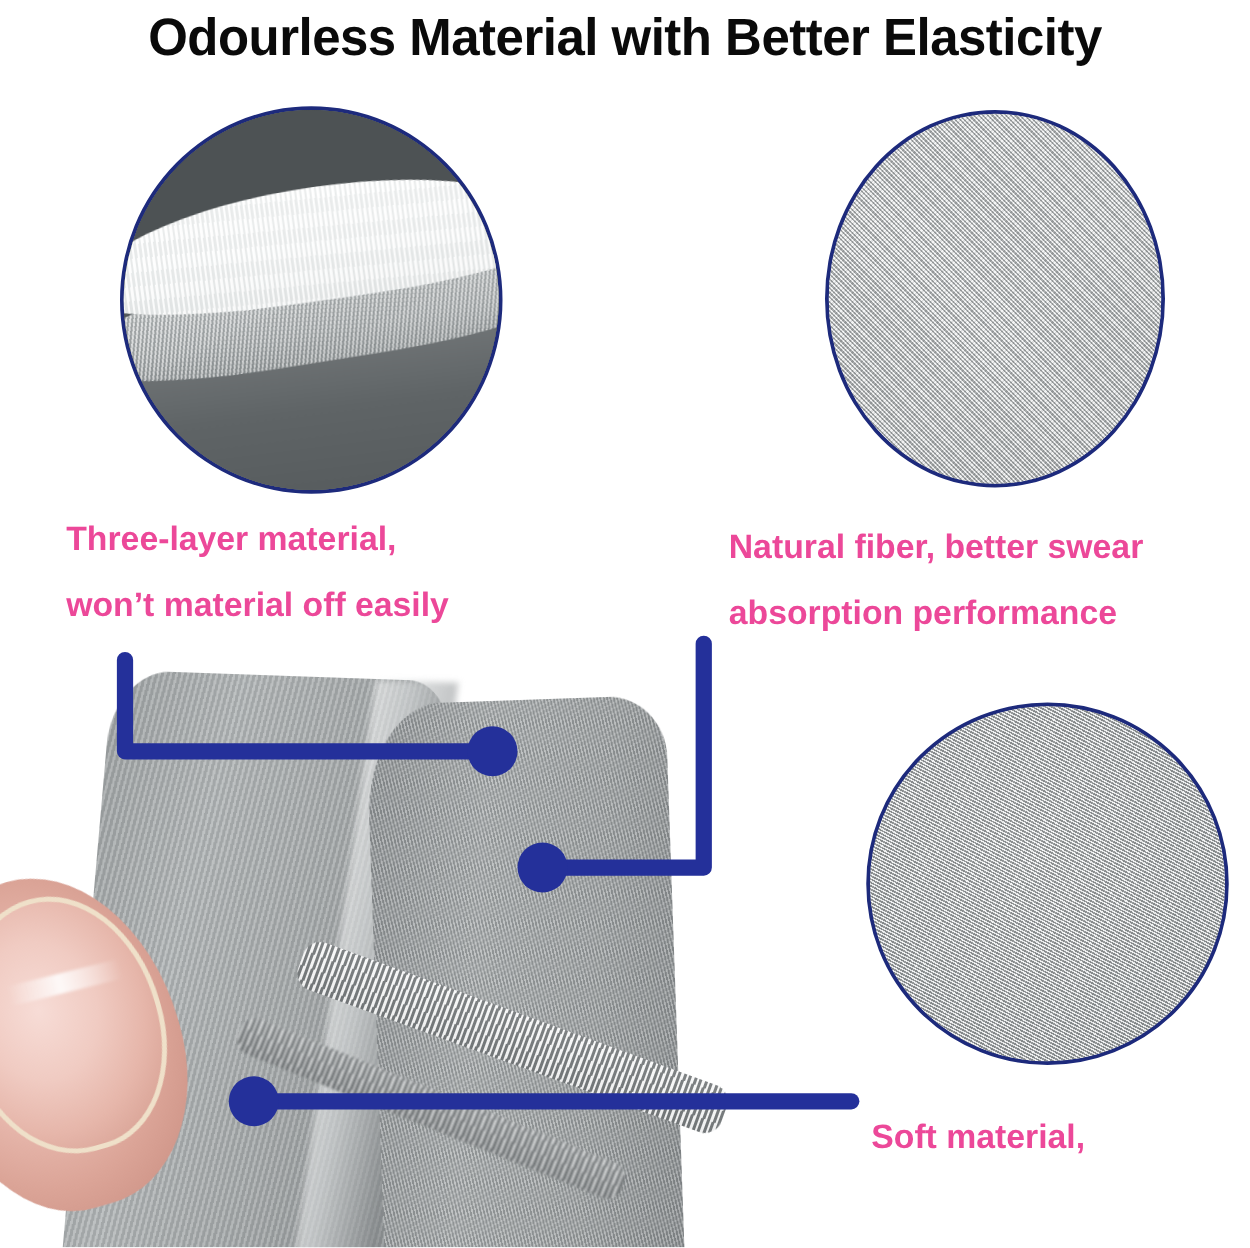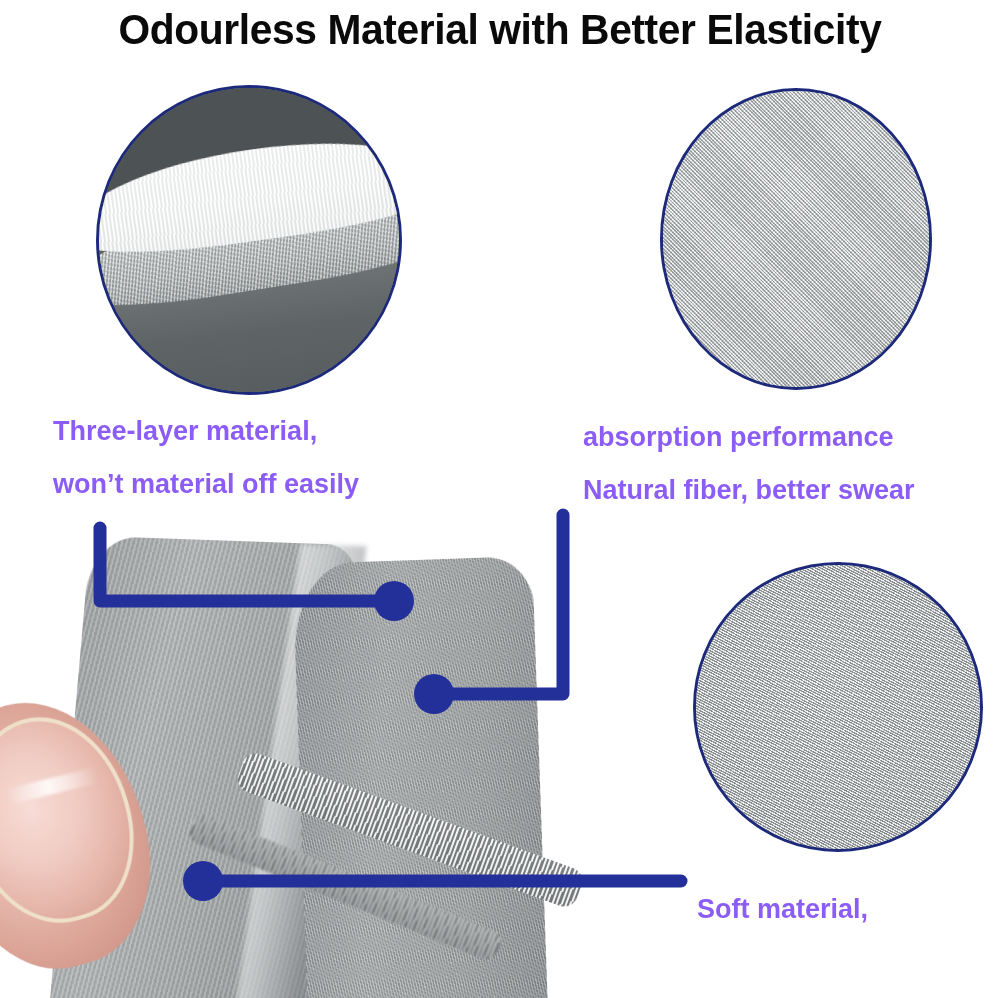--- a/index.html
+++ b/index.html
@@ -120,21 +120,21 @@
     filter: contrast(1.08) blur(0.25px);
   }
 
   
   .caption {
     position: absolute;
     font-family: "Liberation Sans", sans-serif;
     font-weight: 700;
     font-size: 27px;
     line-height: 53px;
-    color: #8b5cf6;
+    color: #ec4899;
     white-space: nowrap;
   }
   .caption .ln { display: block; }
 
   
   #hero {
     position: absolute;
     left: 0;
     top: 520px;
     width: 700px;
@@ -297,21 +297,21 @@
       <circle cx="203" cy="881" r="20" fill="#24309a"></circle>
     </g>
   </svg>
 
   <div class="caption" style="left:53px; top:405px;">
     <span class="ln">Three-layer material,</span>
     <span class="ln">won’t material off easily</span>
   </div>
 
   <div class="caption" style="left:583px; top:411px;">
+    <span class="ln">Natural fiber, better swear</span>
     <span class="ln">absorption performance</span>
-    <span class="ln">Natural fiber, better swear</span>
   </div>
 
   <div class="caption" style="left:697px; top:883px;">
     <span class="ln">Soft material,</span>
   </div>
 
 </div>
 
 </body></html>

